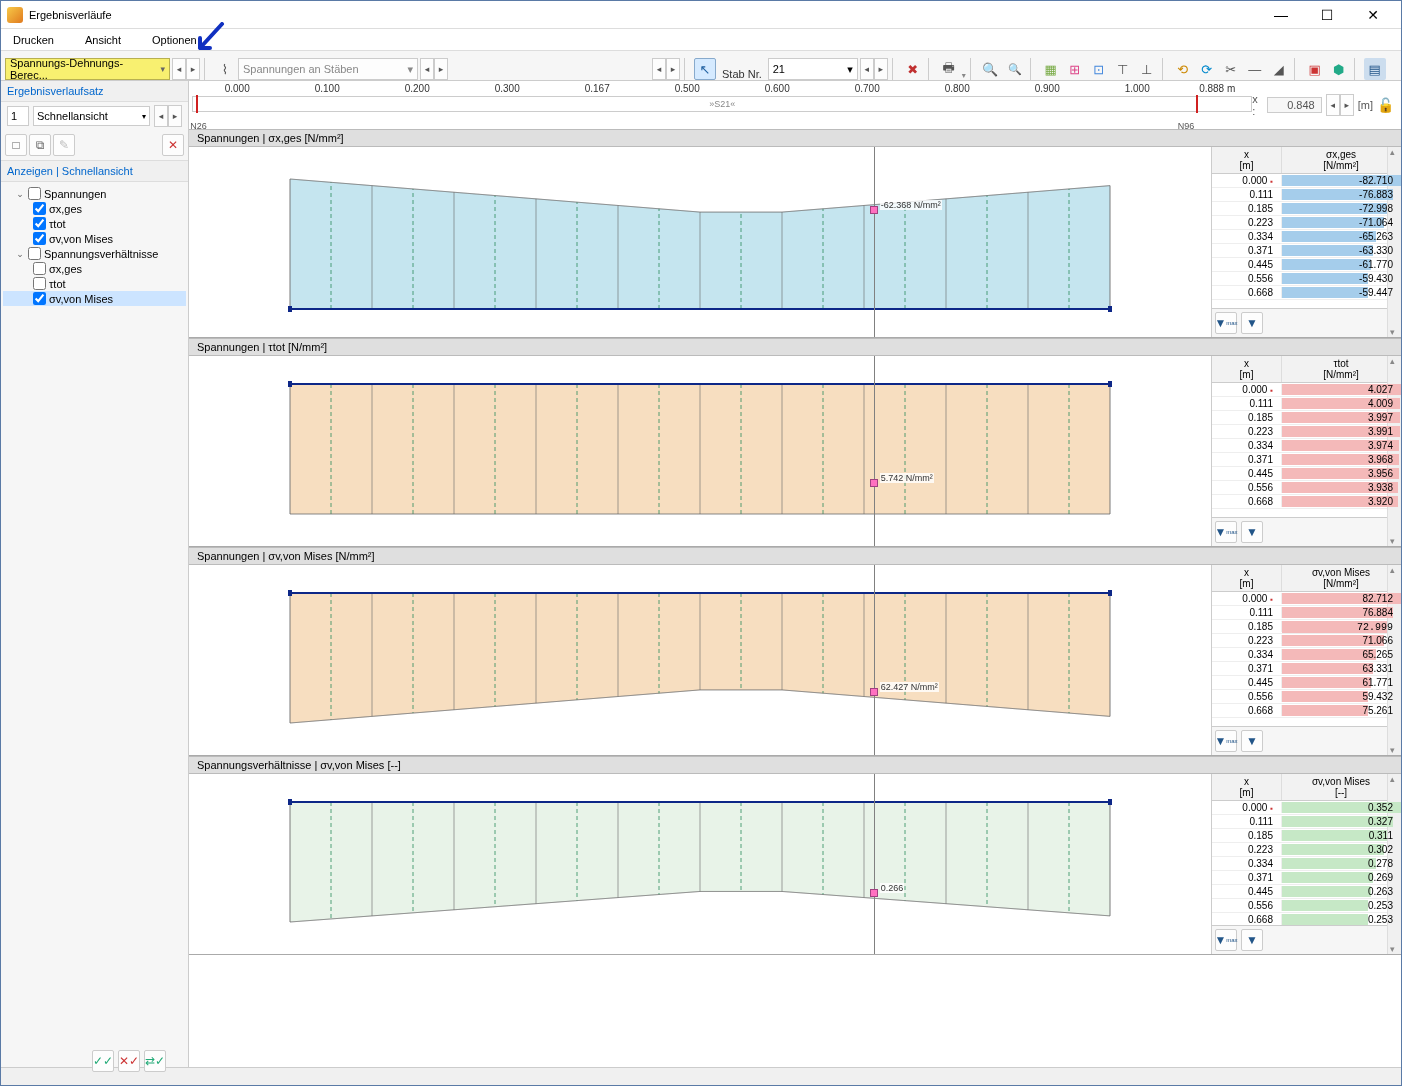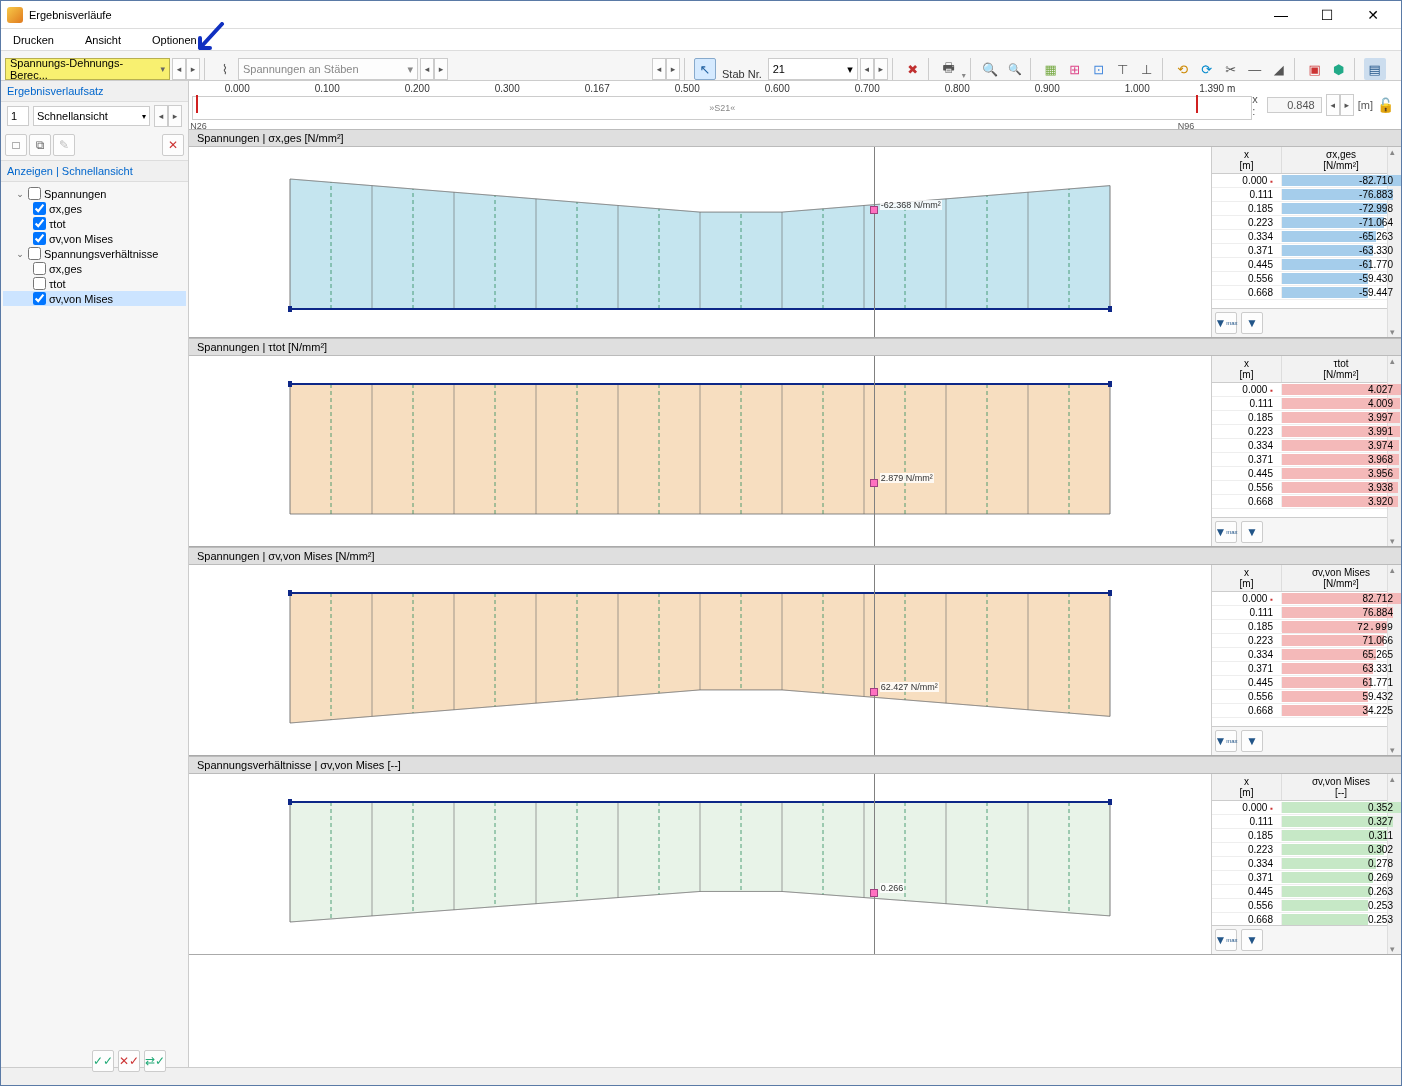--- a/index.html
+++ b/index.html
@@ -39,21 +39,21 @@
 .tree .caret { width:10px; font-size:9px; color:#666; text-align:center; }
 .tree .lvl1 { padding-left: 12px; }
 .tree .lvl2 { padding-left: 30px; }
 
 .content { flex:1; display:flex; flex-direction:column; overflow-y:auto; background:#fff; }
 .ruler-area { height:48px; display:flex; }
 .ruler-left { width:40px; }
 .ruler { flex:1; position:relative; padding-top:2px; }
 .ruler-nums { display:flex; font-size:10px; color:#333; }
 .ruler-nums span { width:90px; text-align:center; }
-.ruler-bar { height:24px; margin-top:2px; background:#fff; border:1px solid #ccc; position:relative; display:flex;align-items:center;justify-content:center; }
+.ruler-bar { height:16px; margin-top:2px; background:#fff; border:1px solid #ccc; position:relative; display:flex;align-items:center;justify-content:center; }
 .ruler-bar .lbl { font-size:9px; color:#888; }
 .ruler-tick-red { position:absolute; top:-2px; width:8px; height:18px; }
 .ruler-tick-red::before { content:''; position:absolute; left:3px; top:0; width:2px; height:18px; background:#d02020; }
 .ruler-sub { font-size:9px; color:#555; position:absolute; }
 .ruler-right { width:220px; display:flex;align-items:center;justify-content:flex-end;gap:4px;padding-right:8px;font-size:11px;color:#555; }
 .ruler-right .val { border:1px solid #ccc;background:#f7f7f7;padding:1px 6px;text-align:right;width:60px; }
 .lock { width:16px;height:16px;color:#aaa;font-size:14px; }
 
 .panel { border-bottom:1px solid #aaa; }
 .panel-hdr { background:#dfdfdf; padding:3px 8px; font-size:11px; border-top:1px solid #bbb;border-bottom:1px solid #bbb; height:18px; display:flex;align-items:center; }
@@ -246,21 +246,21 @@
               <span>0.100</span>
               <span>0.200</span>
               <span>0.300</span>
               <span>0.167</span>
               <span>0.500</span>
               <span>0.600</span>
               <span>0.700</span>
               <span>0.800</span>
               <span>0.900</span>
               <span>1.000</span>
-              <span style="width: 70px;">1.390 m</span>
+              <span style="width: 70px;">0.888 m</span>
             </div>
           <div class="ruler-bar">
             <span class="lbl">»S21«</span>
             <div class="ruler-tick-red" style="left:0;"></div>
             <div class="ruler-tick-red" style="right:50px;"></div>
           </div>
           <span class="ruler-sub" style="left:-2px;bottom:-2px;">N26</span>
           <span class="ruler-sub" style="right:58px;bottom:-2px;margin-top:28px;">N96</span>
         </div>
         <div class="ruler-right">
@@ -380,21 +380,21 @@
                   <line x1="645" y1="28" x2="645" y2="158" stroke="#2a8a5a" stroke-width="0.8" stroke-dasharray="4 3"></line>
                   <line x1="686" y1="28" x2="686" y2="158" stroke="#666" stroke-width="0.6"></line>
                   <line x1="727" y1="28" x2="727" y2="158" stroke="#2a8a5a" stroke-width="0.8" stroke-dasharray="4 3"></line>
                   <line x1="768" y1="28" x2="768" y2="158" stroke="#666" stroke-width="0.6"></line>
                   <line x1="809" y1="28" x2="809" y2="158" stroke="#2a8a5a" stroke-width="0.8" stroke-dasharray="4 3"></line>
                   <line x1="850" y1="28" x2="850" y2="158" stroke="#666" stroke-width="0.6"></line>
                   <line x1="30" y1="28" x2="850" y2="28" stroke="#0d2787" stroke-width="2"></line>
                   <polyline points="30,158 112,158 194,158 276,158 358,158 440,158 522,158 604,158 686,158 768,158 850,158" fill="none" stroke="#666" stroke-width="0.5"></polyline>
                   <rect x="28" y="25" width="4" height="6" fill="#0d2787"></rect>
                   <rect x="848" y="25" width="4" height="6" fill="#0d2787"></rect>
-                </svg><div class="cursor-line" style="left: 684.84px;"></div><div class="cursor-grip" style="left: 680.84px; top: 122.8px;"></div><div class="val-lbl" style="left: 690.84px; top: 116.8px;">2.879 N/mm²</div></div>
+                </svg><div class="cursor-line" style="left: 684.84px;"></div><div class="cursor-grip" style="left: 680.84px; top: 122.8px;"></div><div class="val-lbl" style="left: 690.84px; top: 116.8px;">5.742 N/mm²</div></div>
               <div class="scrollable"></div>
               <div class="side-table">
                 <div class="st-hdr">
                   <div class="c1">x<br>[m]</div>
                   <div class="c2">τtot<br>[N/mm²]</div>
                 </div>
                 <div class="st-rows">
                   <div class="st-row">
                     <div class="c1">0.000 <span style="color:#c33;font-size:8px;">▪</span></div>
                     <div class="c2"><div class="bar-bg" style="width:100%;background:#f4b9b9;"></div><span style="position:relative;">4.027</span></div>
@@ -504,21 +504,21 @@
                   <div class="st-row">
                     <div class="c1">0.445</div>
                     <div class="c2"><div class="bar-bg" style="width:74.68202920978818%;background:#f4b9b9;"></div><span style="position:relative;">61.771</span></div>
                   </div>
                   <div class="st-row">
                     <div class="c1">0.556</div>
                     <div class="c2"><div class="bar-bg" style="width:71.85414450140246%;background:#f4b9b9;"></div><span style="position:relative;">59.432</span></div>
                   </div>
                   <div class="st-row">
                     <div class="c1">0.668</div>
-                    <div class="c2"><div class="bar-bg" style="width:71.87469774639713%;background:#f4b9b9;"></div><span style="position:relative;">34.225</span></div>
+                    <div class="c2"><div class="bar-bg" style="width:71.87469774639713%;background:#f4b9b9;"></div><span style="position:relative;">75.261</span></div>
                   </div>
                 </div>
                 <div class="st-foot">
                   <div class="sbtn" style="color:#258;">▼<sub style="font-size:6px;">max</sub></div>
                   <div class="sbtn" style="color:#258;">▼</div>
                 </div>
               </div>
             </div>
           </div>
           <div class="panel">

